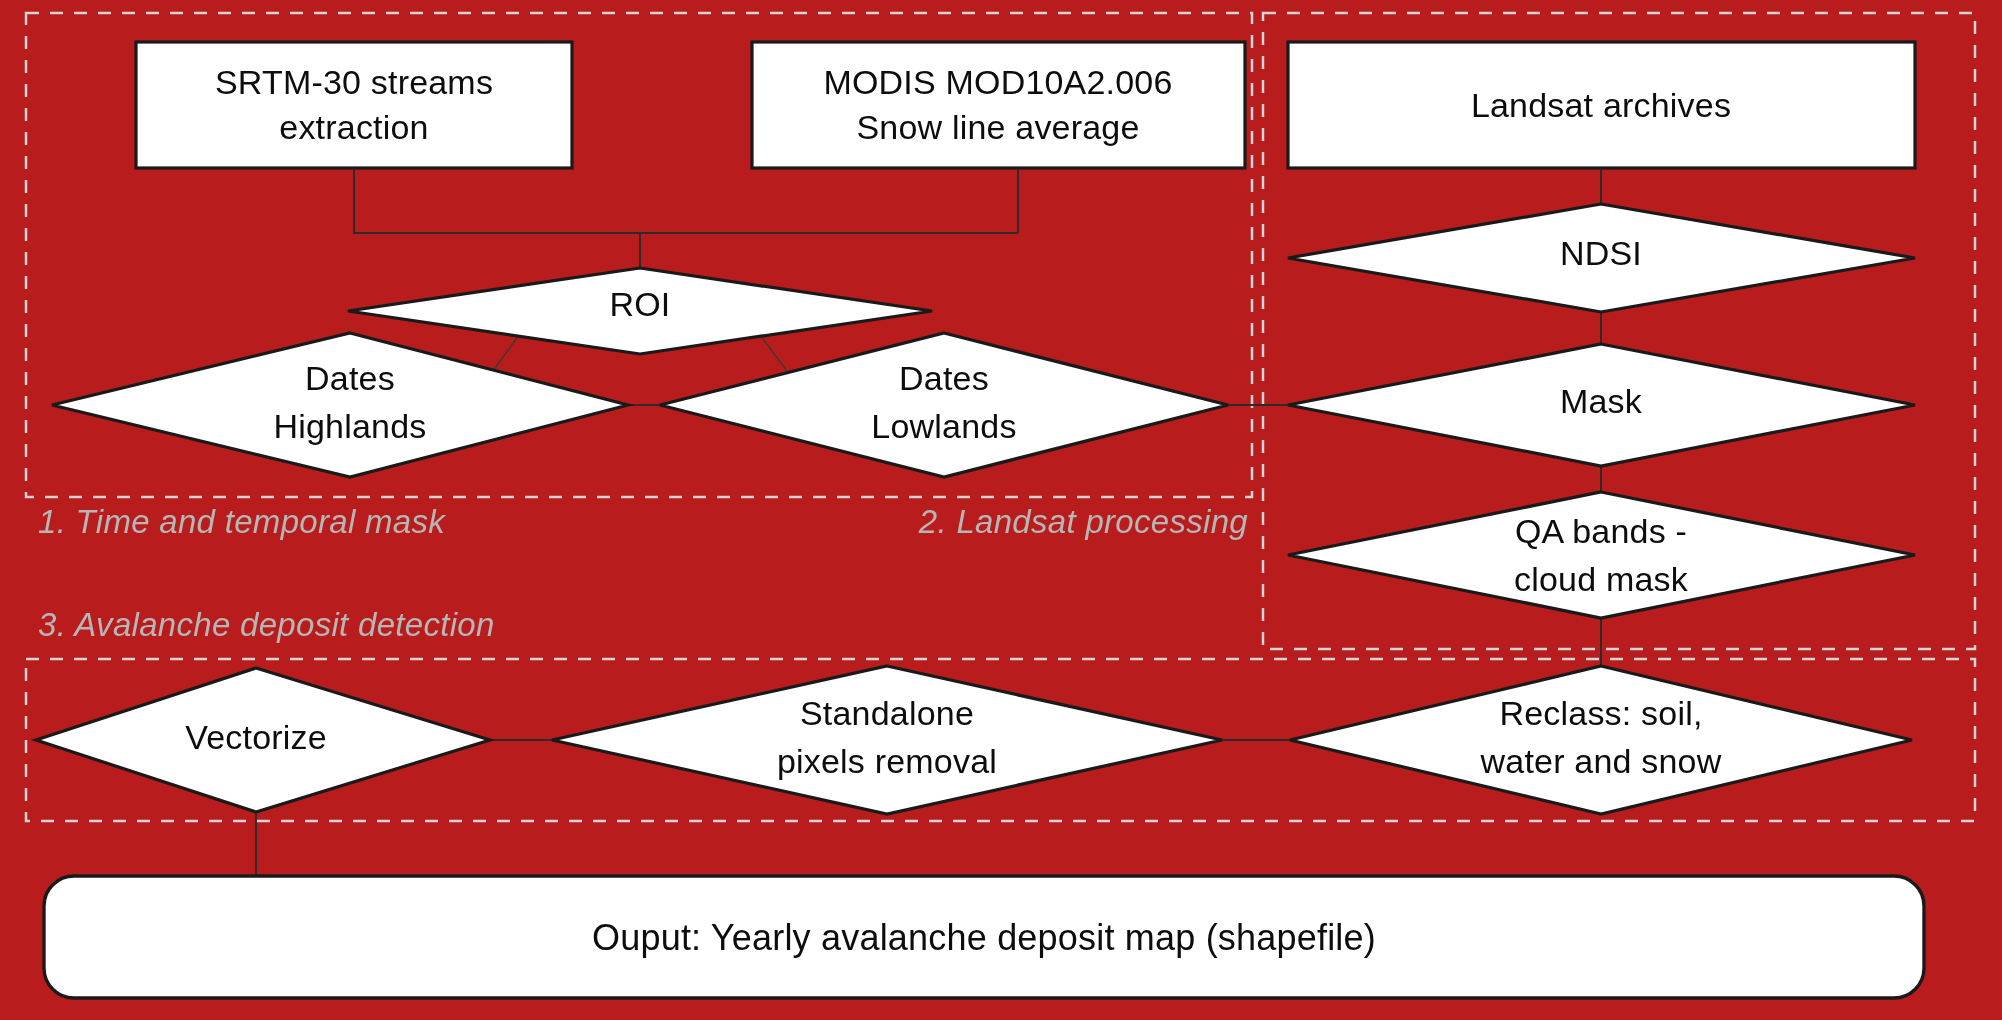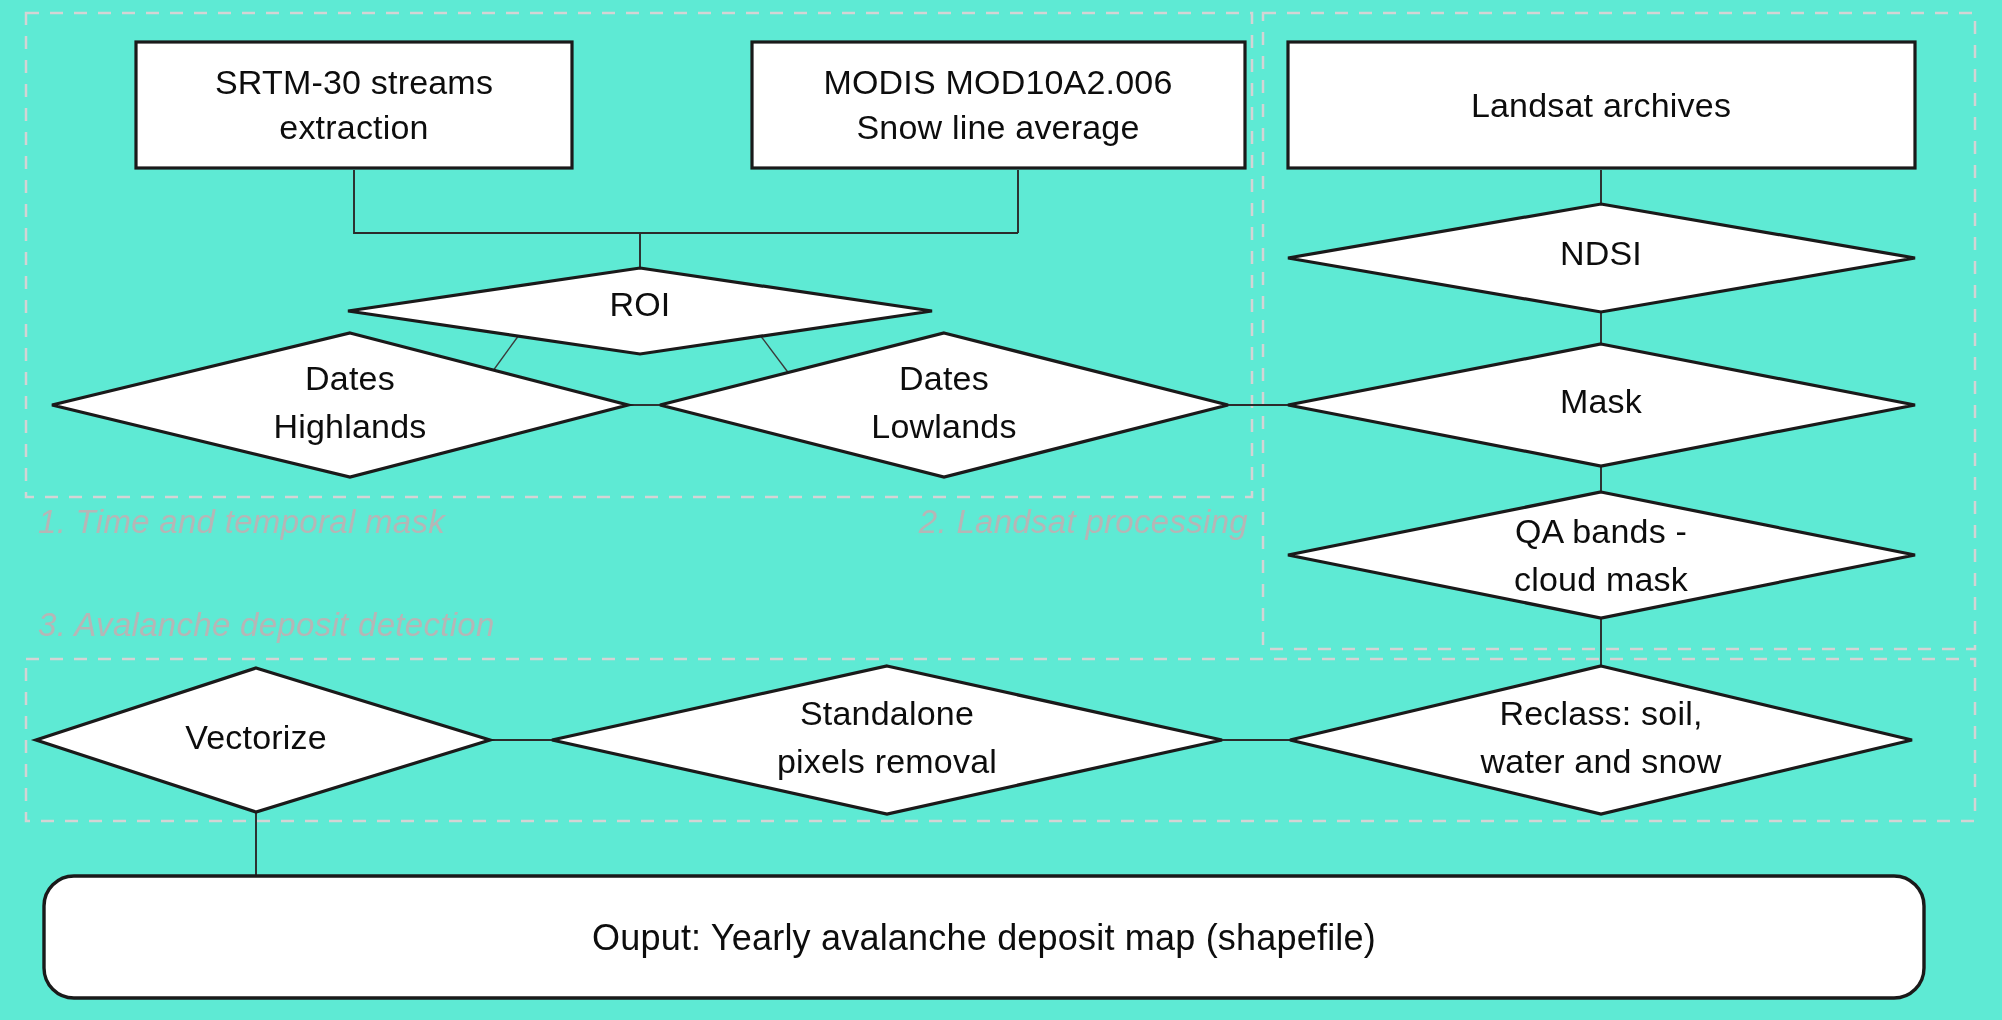--- a/index.html
+++ b/index.html
@@ -10,21 +10,21 @@
   body {
     width: 2002px;
     height: 1020px;
     font-family: "Liberation Sans", sans-serif;
     overflow: hidden;
   }
   #flow-root {
     position: relative;
     width: 2002px;
     height: 1020px;
-    background: #5eead4;
+    background: #b91c1c;
   }
   svg#flow-svg {
     position: absolute;
     left: 0;
     top: 0;
     width: 2002px;
     height: 1020px;
     display: block;
   }
   .grp-dash {

